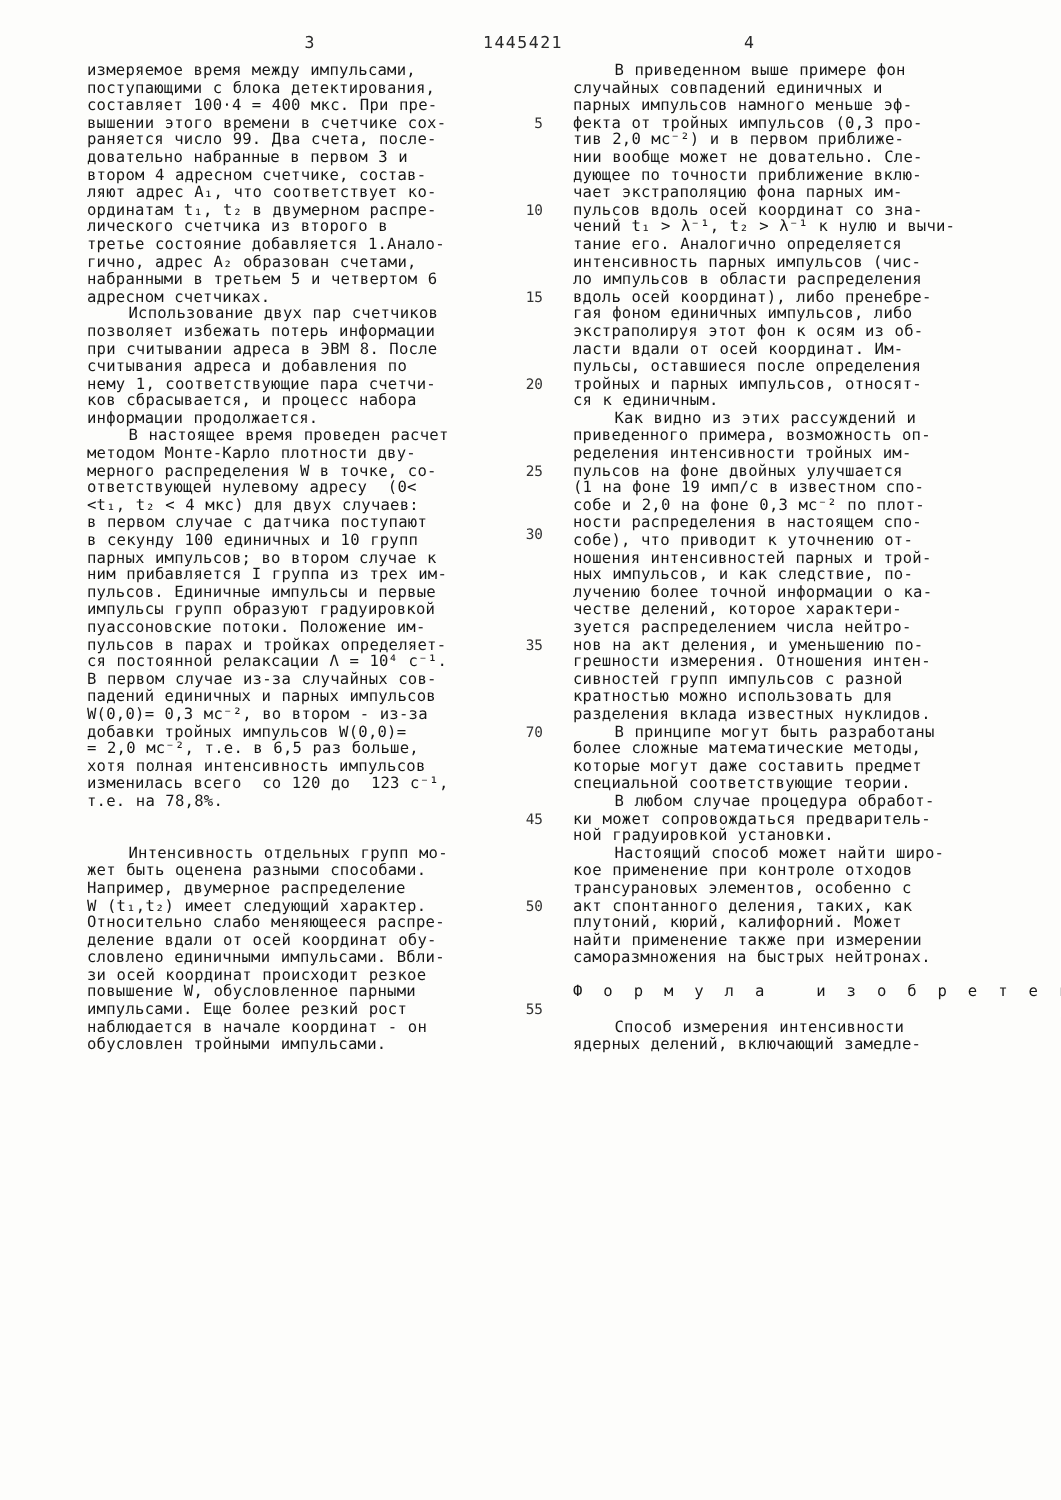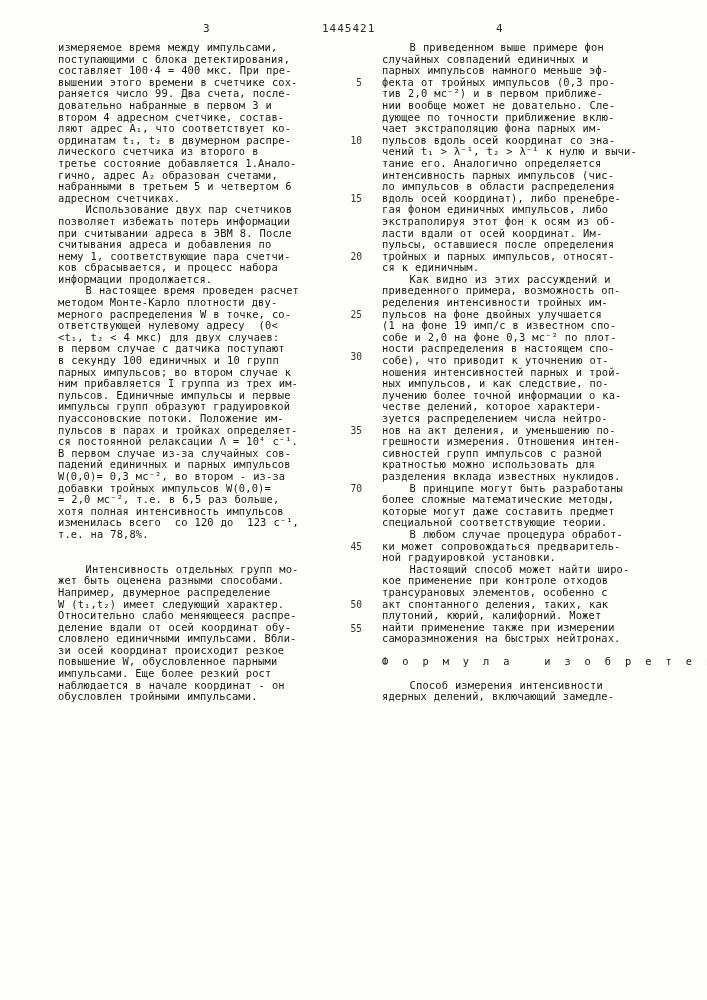--- a/index.html
+++ b/index.html
@@ -144,21 +144,21 @@
       <span class="gn" style="top: 34.8px;">5</span>
       <span class="gn" style="top: 92.8px;">10</span>
       <span class="gn" style="top: 150.8px;">15</span>
       <span class="gn" style="top: 208.8px;">20</span>
       <span class="gn" style="top: 266.8px;">25</span>
       <span class="gn" style="top: 309px; text-align: right;">30</span>
       <span class="gn" style="top: 382.8px;">35</span>
       <span class="gn" style="top: 440.8px;">70</span>
       <span class="gn" style="top: 498.8px;">45</span>
       <span class="gn" style="top: 556.8px;">50</span>
-      <span class="gn" style="top: 581px;">55</span>
+      <span class="gn" style="top: 626px;">55</span>
     </div>
 
   <div class="col" id="col-right">
       <span class="ln">    В приведенном выше примере фон</span>
       <span class="ln">случайных совпадений единичных и</span>
       <span class="ln">парных импульсов намного меньше эф-</span>
       <span class="ln">фекта от тройных импульсов (0,3 про-</span>
       <span class="ln">тив 2,0 мс⁻²) и в первом приближе-</span>
       <span class="ln">нии вообще может не довательно. Сле-</span>
       <span class="ln">дующее по точности приближение вклю-</span>

